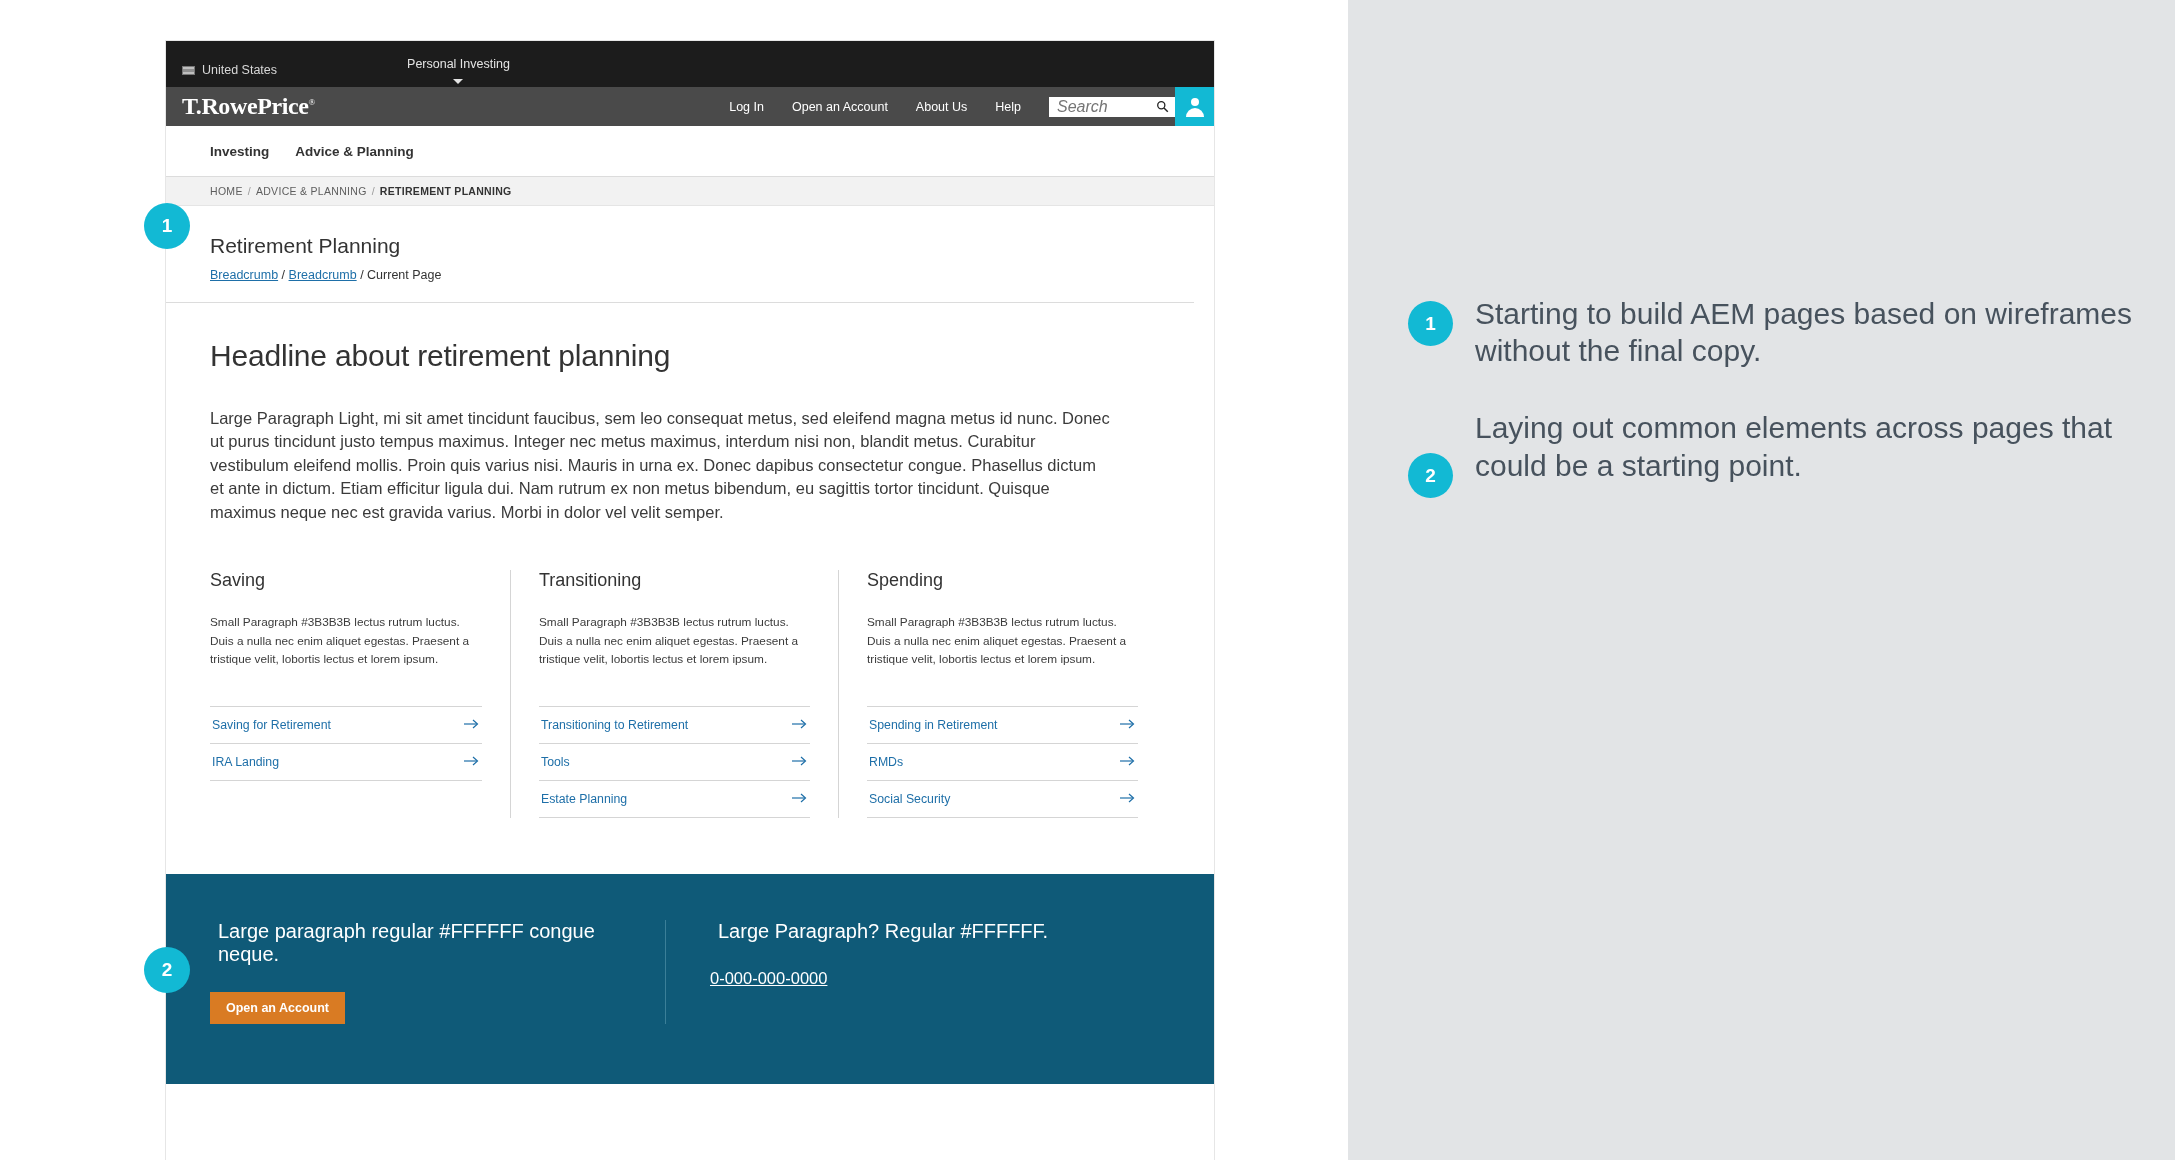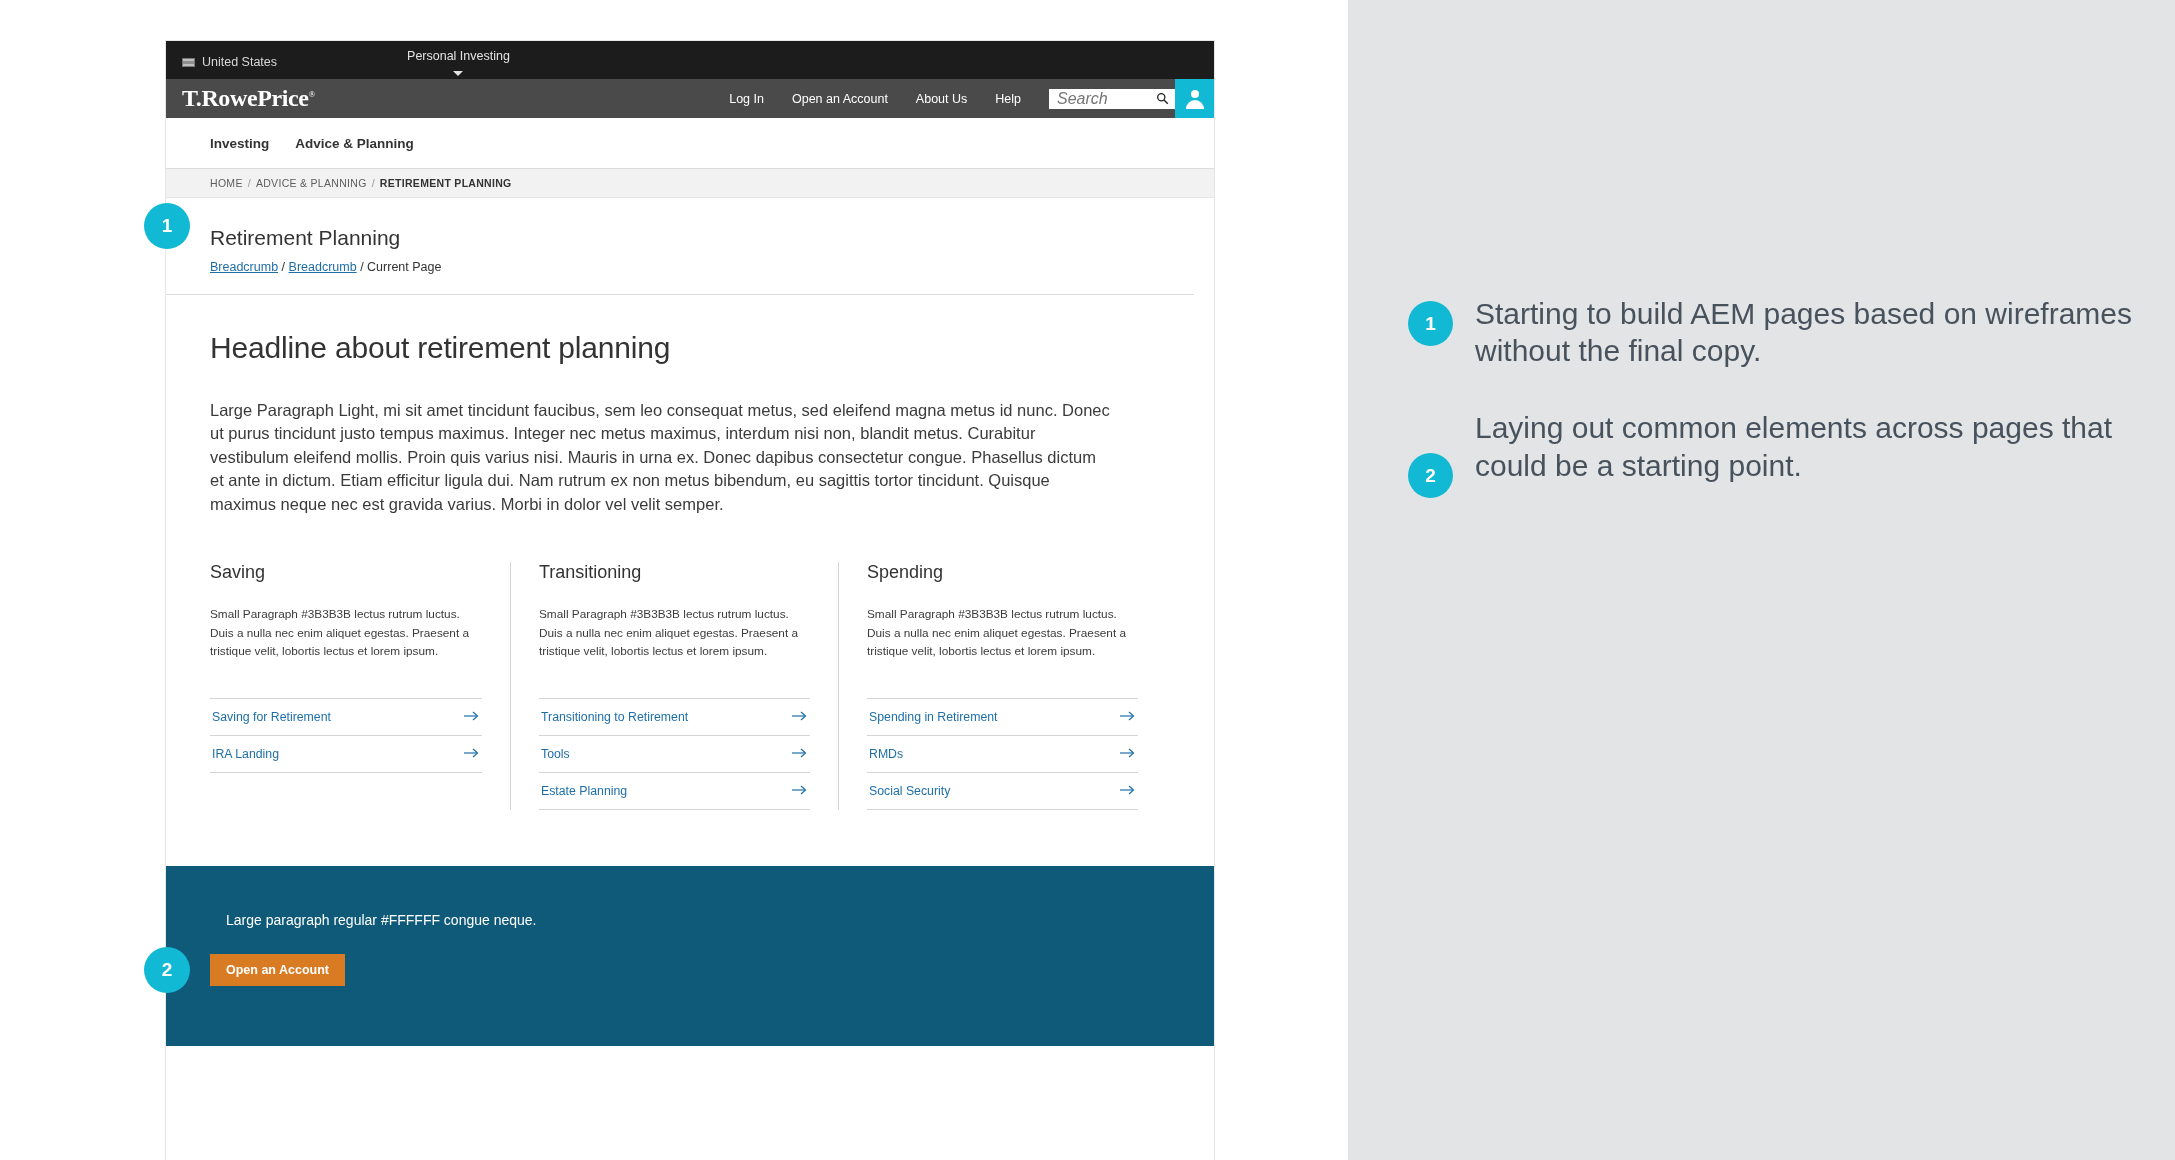--- a/index.html
+++ b/index.html
@@ -47,21 +47,21 @@
     box-shadow: 0 0 0 1px #e6e6e6;
     overflow: hidden;
   }
 
   
   .utility-bar {
     height: 34px;
     background: #1c1c1c;
     display: flex;
     align-items: center;
-    padding: 4px 0 0 16px;
+    padding: 12px 0 0 16px;
     color: #d8d8d8;
     font-size: 12.5px;
   }
   .utility-country {
     display: flex;
     align-items: center;
     gap: 7px;
   }
   .flag-icon {
     display: inline-block;
@@ -298,23 +298,23 @@
     width: 455px;
     padding-right: 30px;
     box-sizing: border-box;
   }
   .cta-right {
     border-left: 1px solid #3b7f98;
     padding-left: 44px;
   }
   .cta p {
     color: #ffffff;
-    font-size: 14px;
+    font-size: 20px;
     font-weight: 300;
-    margin: 0 0 26px 16px;
+    margin: 0 0 26px 8px;
   }
   .cta-btn {
     display: inline-block;
     background: #d97b23;
     color: #ffffff;
     font-size: 12.5px;
     font-weight: 700;
     padding: 9px 16px;
     border: none;
     cursor: pointer;
@@ -535,20 +535,24 @@
 
       </div>
 
       <div class="cols-bottom-space"></div>
 
       <div class="cta">
         <div class="cta-left">
           <p>Large paragraph regular #FFFFFF congue neque.</p>
           <button class="cta-btn">Open an Account</button>
         </div>
+        <div class="cta-right">
+          <p>Large Paragraph? Regular #FFFFFF.</p>
+          <a href="#" class="cta-phone">0-000-000-0000</a>
+        </div>
       </div>
 
     </div>
   </div>
 
   <div class="right-pane">
     <div class="notes">
       <div class="note" id="note-1">
         <div class="badge-static">1</div>
         <div class="note-text">Starting to build AEM pages based on wireframes without the final copy.</div>

